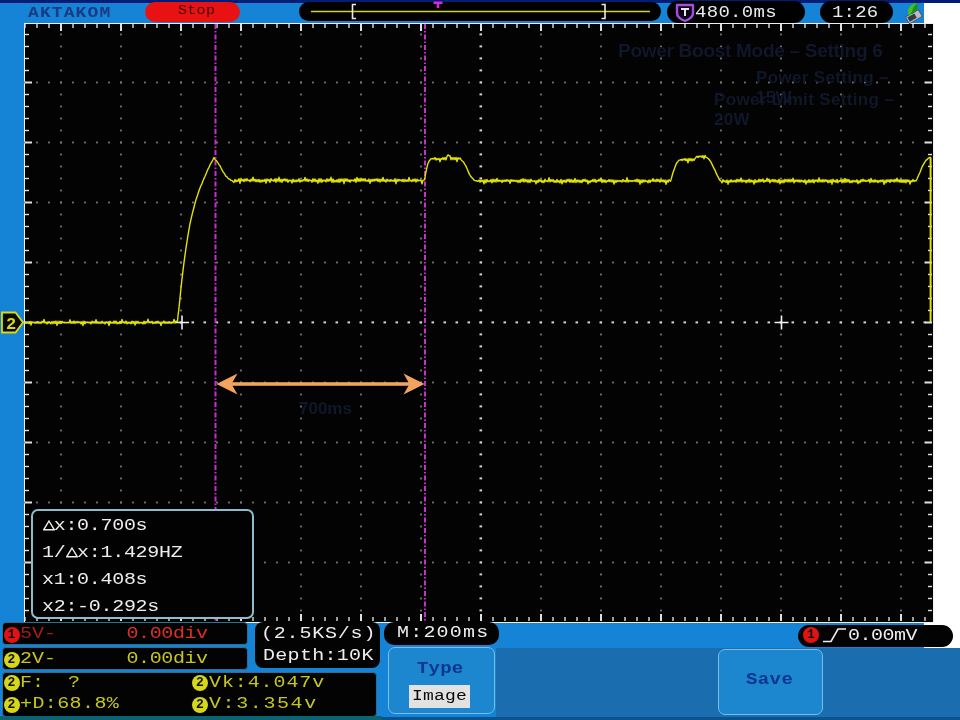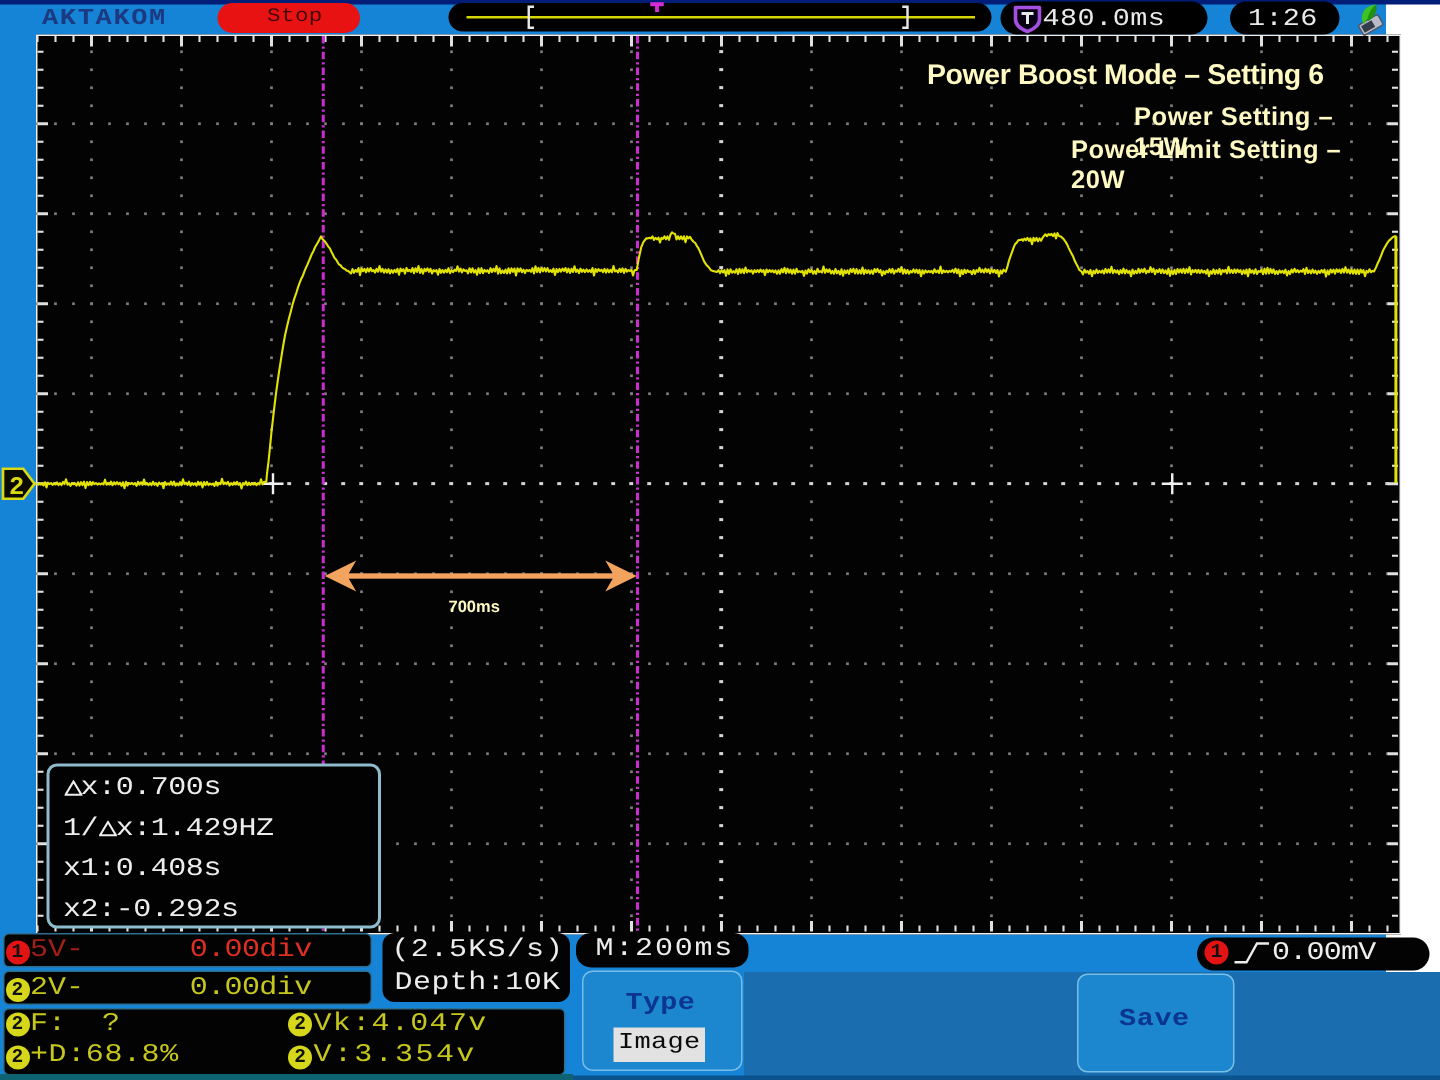--- a/index.html
+++ b/index.html
@@ -1,19 +1,19 @@
 <!DOCTYPE html>
 <html><head><meta charset="utf-8"><style>
 *{margin:0;padding:0;box-sizing:border-box}
 body{width:960px;height:720px;overflow:hidden}
 #scr{position:relative;width:924px;height:720px;background:#1584d7;font-family:"Liberation Mono",monospace}
 .abs{position:absolute}
 .blk{position:absolute;background:#030303}
 .mono{font-family:"Liberation Mono",monospace;color:#ededed}
-.sans{font-family:"Liberation Sans",sans-serif;color:#fef9c3;font-weight:bold}
+.sans{font-family:"Liberation Sans",sans-serif;color:#0f172a;font-weight:bold}
 .sq{transform:scaleY(0.85);transform-origin:0 0}
 .circ{position:absolute;width:16px;height:16px;border-radius:50%;text-align:center;font-size:13px;font-weight:bold;line-height:16px;color:#111;font-family:"Liberation Mono",monospace}
 </style></head><body>
 <div id="scr">
 
   <div class="abs" style="left:0;top:0;width:960px;height:3px;background:#001d78"></div>
 
   <div class="abs" style="left:23.5px;top:22.5px;width:910px;height:600.5px;background:#030303;border:1.5px solid #f0f0f0"></div>
 
   <div class="abs mono sq" style="left:28px;top:4px;font-size:18px;font-weight:bold;letter-spacing:1.1px;color:#1c3a82">AKTAKOM</div>
@@ -1734,21 +1734,21 @@
     <g fill="#f2a35e">
         <rect x="230" y="382.2" width="181" height="3.6"></rect>
       <polygon points="216.5,384 237.5,373.6 231.5,384 237.5,394.4"></polygon>
       <polygon points="424.5,384 403.5,373.6 409.5,384 403.5,394.4"></polygon>
     </g>
   </svg>
 
   <div class="abs sans" style="left:618px;top:40px;font-size:19px;letter-spacing:-0.28px">Power Boost Mode – Setting 6</div>
   <div class="abs sans" style="left:756px;top:68px;font-size:17px;letter-spacing:0.35px">Power Setting – 15W</div>
   <div class="abs sans" style="left:714px;top:90px;font-size:17px;letter-spacing:0.35px">Power Limit Setting – 20W</div>
-  <div class="abs sans" style="left:299px;top:399px;font-size:11px">700ms</div>
+  <div class="abs sans" style="left:299px;top:399px;font-size:17px">700ms</div>
 
   <div class="abs" style="left:31px;top:509px;width:223px;height:110px;background:#020202;border:2px solid #8fbccd;border-radius:7px"></div>
   <div class="abs mono sq" style="left:42px;top:516px;font-size:20px;letter-spacing:-0.3px">&nbsp;x:0.700s</div>
   <div class="abs mono sq" style="left:42px;top:543px;font-size:20px;letter-spacing:-0.3px">1/&nbsp;x:1.429HZ</div>
   <div class="abs mono sq" style="left:42px;top:570px;font-size:20px;letter-spacing:-0.3px">x1:0.408s</div>
   <div class="abs mono sq" style="left:42px;top:597px;font-size:20px;letter-spacing:-0.3px">x2:-0.292s</div>
   <svg class="abs" style="left:43px;top:520px" width="12" height="11">
       <polygon points="6,1 11.3,9.8 0.7,9.8" fill="none" stroke="#ededed" stroke-width="1.4"></polygon>
     </svg>
   <svg class="abs" style="left:66.4px;top:547px" width="12" height="11">

